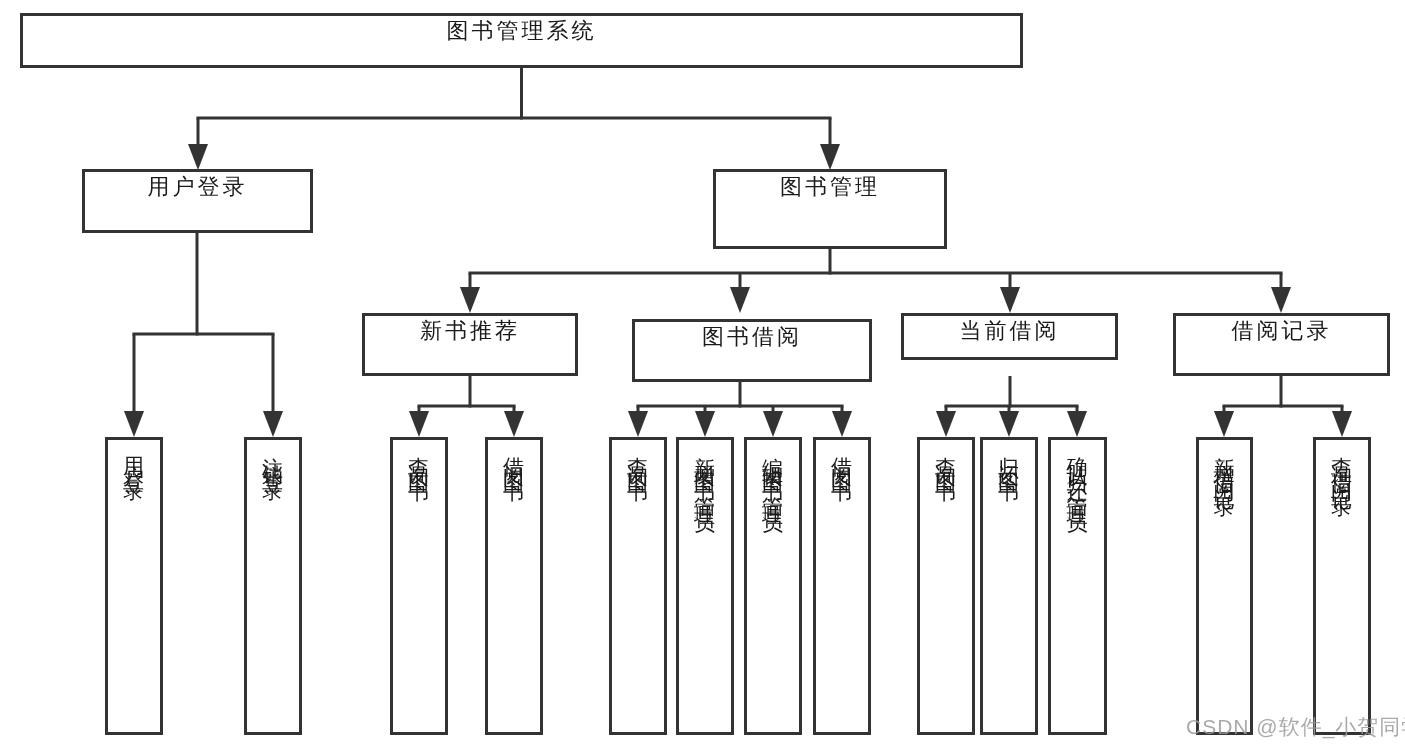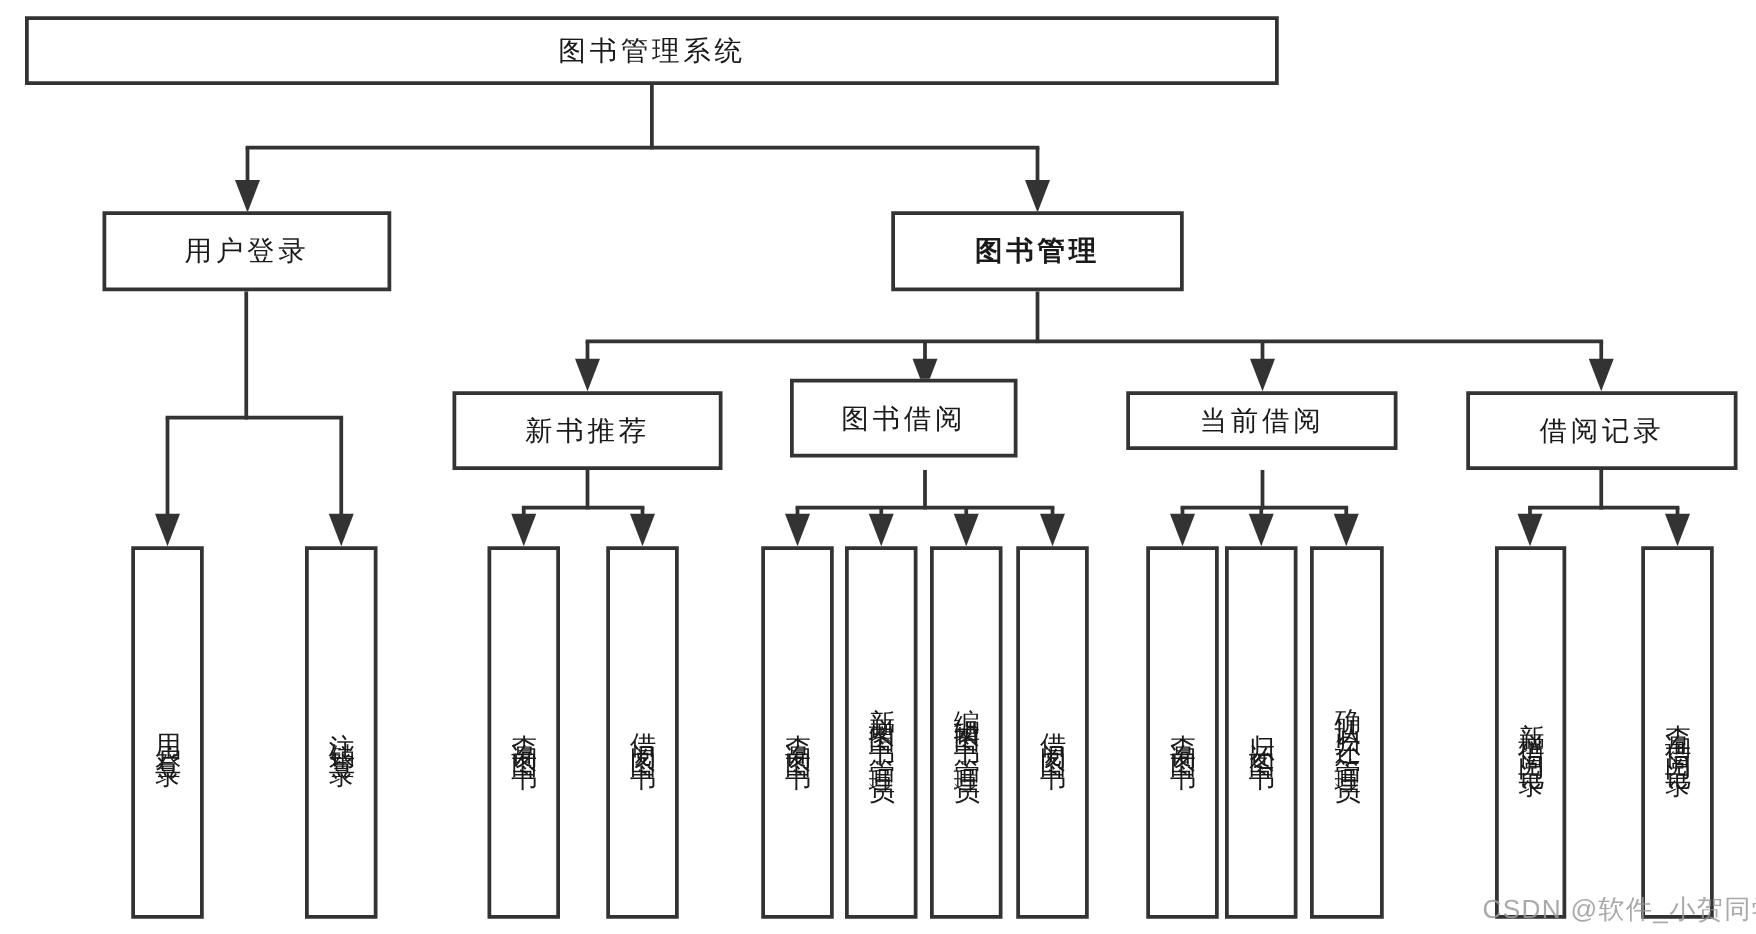--- a/index.html
+++ b/index.html
@@ -20,21 +20,20 @@
     left: 0;
     top: 0;
     z-index: 1;
   }
   .node {
     position: absolute;
     box-sizing: border-box;
     border: 3px solid #333333;
     background: #ffffff;
     display: flex;
-    align-items: center;
     justify-content: center;
     color: #1a1a1a;
     z-index: 2;
   }
   .hnode {
     font-size: 22px;
     letter-spacing: 3px;
   }
   .vnode {
     top: 437px;
@@ -44,23 +43,23 @@
   .vnode span {
     writing-mode: vertical-rl;
     text-orientation: mixed;
     font-size: 21px;
     letter-spacing: 8px;
     line-height: 1;
     white-space: nowrap;
   }
   #root-node  { left: 20px;  top: 13px;  width: 1003px; height: 55px; }
   #l2-user    { left: 82px;  top: 169px; width: 231px;  height: 64px; }
-  #l2-book    { left: 713px; top: 169px; width: 234px;  height: 64px; font-weight: bold; }
+  #l2-book    { left: 713px; top: 169px; width: 234px;  height: 80px; }
   #l3-newbook { left: 362px; top: 313px; width: 216px;  height: 63px; }
-  #l3-borrow  { left: 632px; top: 303px; width: 182px;  height: 63px; }
+  #l3-borrow  { left: 632px; top: 319px; width: 240px;  height: 63px; }
   #l3-current { left: 901px; top: 313px; width: 217px;  height: 47px; }
   #l3-records { left: 1173px;top: 313px; width: 217px;  height: 63px; }
   #lf-0  { left: 105px;  }
   #lf-1  { left: 244px;  }
   #lf-2  { left: 390px;  }
   #lf-3  { left: 485px;  }
   #lf-4  { left: 609px;  }
   #lf-5  { left: 676px;  }
   #lf-6  { left: 744px;  }
   #lf-7  { left: 813px;  }

